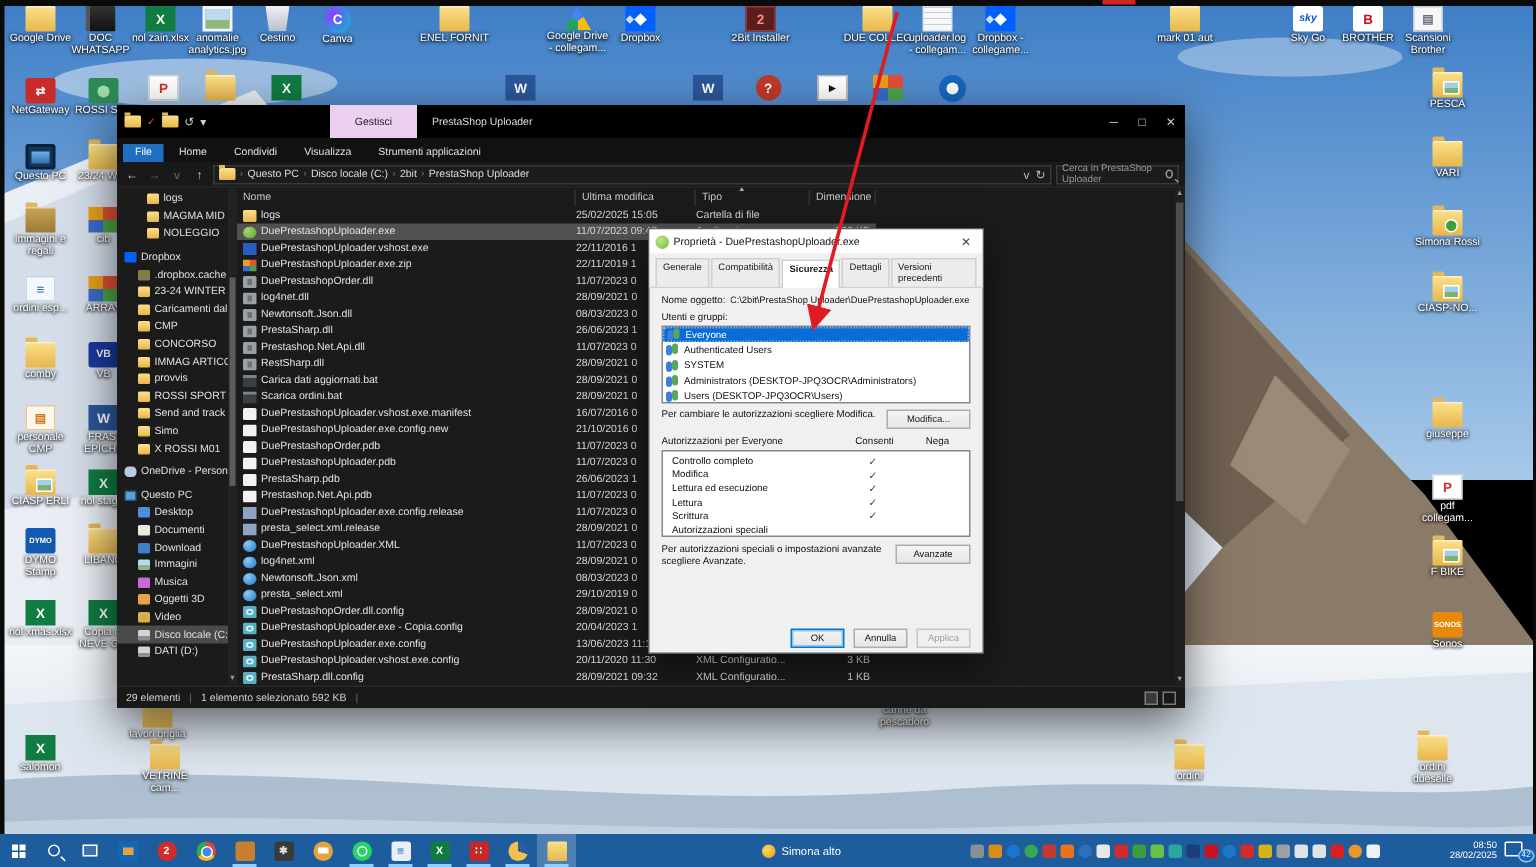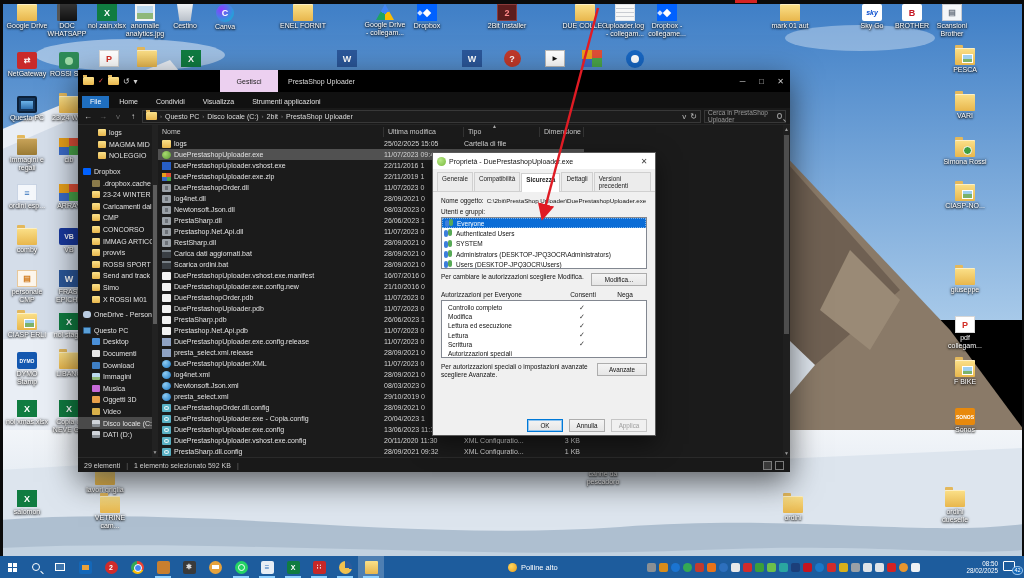--- a/index.html
+++ b/index.html
@@ -1110,21 +1110,21 @@
         </div>
         <div class="tb app running">
           <span class="ta ta-clockapp"></span>
         </div>
         <div class="tb app running active">
           <span class="ta ta-explorer"></span>
         </div>
       </div>
     <div id="weather">
       <span class="bee"></span>
-      <span>Polline alto</span>
+      <span>Simona alto</span>
     </div>
     <div id="tray">
         <span class="tri" style="background: rgb(138, 143, 148);"></span>
         <span class="tri" style="background: rgb(216, 140, 26);"></span>
         <span class="tri" style="background: rgb(27, 116, 209); border-radius: 50%;"></span>
         <span class="tri" style="background: rgb(52, 168, 83); border-radius: 50%;"></span>
         <span class="tri" style="background: rgb(194, 58, 46);"></span>
         <span class="tri" style="background: rgb(232, 115, 26);"></span>
         <span class="tri" style="background: rgb(45, 111, 189); border-radius: 50%;"></span>
         <span class="tri" style="background: rgb(232, 232, 232);"></span>

